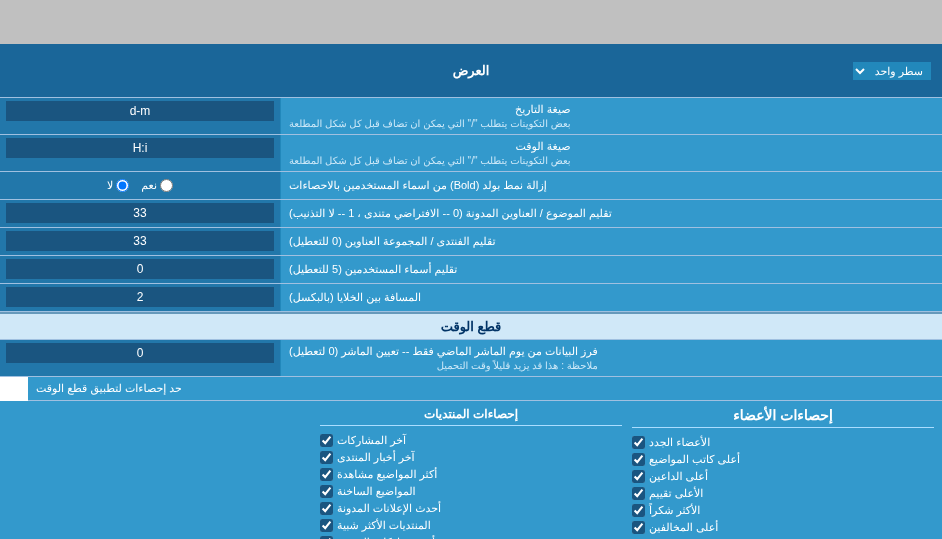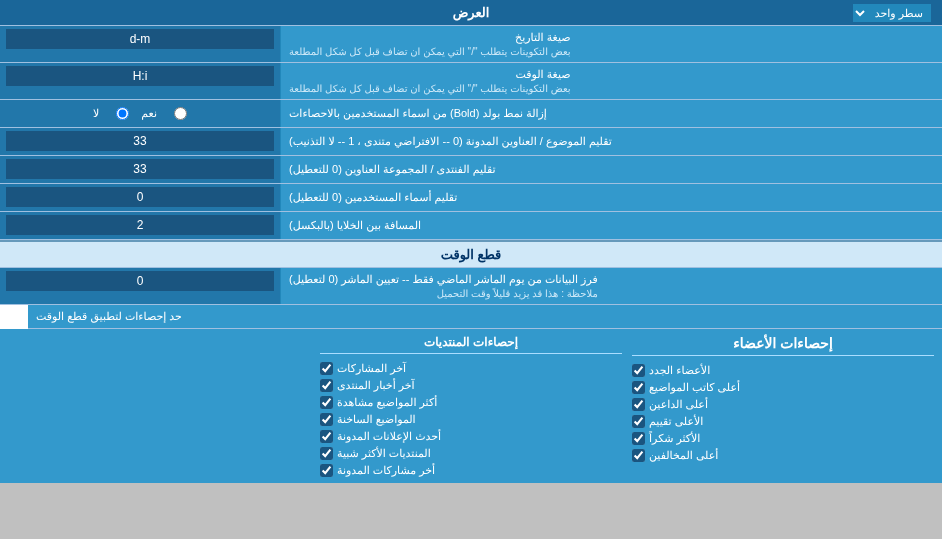--- a/index.html
+++ b/index.html
@@ -58,25 +58,26 @@
       padding: 3px 6px;
       font-size: 12px;
       text-align: center;
       direction: ltr;
     }
 
     .header-row {
       background: #1a6699;
       color: #fff;
       text-align: center;
-      padding: 5px;
+      padding: 19px;
       font-size: 13px;
       font-weight: bold;
       border-bottom: 1px solid #a0c0e0;
       position: relative;
+      margin-top: 44px;
     }
 
     .header-row select {
       position: absolute;
       right: 10px;
       top: 50%;
       transform: translateY(-50%);
       background: #2288bb;
       color: #fff;
       border: 1px solid #1a6699;
@@ -102,21 +103,21 @@
       justify-content: center;
       gap: 12px;
       padding: 3px 6px;
     }
 
     .radio-row .row-radio label {
       color: #fff;
       font-size: 11px;
       display: flex;
       align-items: center;
-      gap: 17px;
+      gap: 3px;
       cursor: pointer;
       justify-content: space-between;
     }
 
     .section-header {
       background: #d0e8f8;
       color: #003366;
       text-align: center;
       padding: 5px;
       font-size: 13px;
@@ -231,21 +232,21 @@
     <div class="row-label">
       <span>تقليم الفنتدى / المجموعة العناوين (0 للتعطيل)</span>
     </div>
     <div class="row-input">
       <input type="text" value="33" style="">
     </div>
   </div>
 
   <div class="row">
     <div class="row-label">
-      <span>تقليم أسماء المستخدمين (0 للتعطيل)</span>
+      <span>تقليم أسماء المستخدمين (5 للتعطيل)</span>
     </div>
     <div class="row-input">
       <input type="text" value="0" style="">
     </div>
   </div>
 
   <div class="row">
     <div class="row-label">
       <span>المسافة بين الخلايا (بالبكسل)</span>
     </div>

